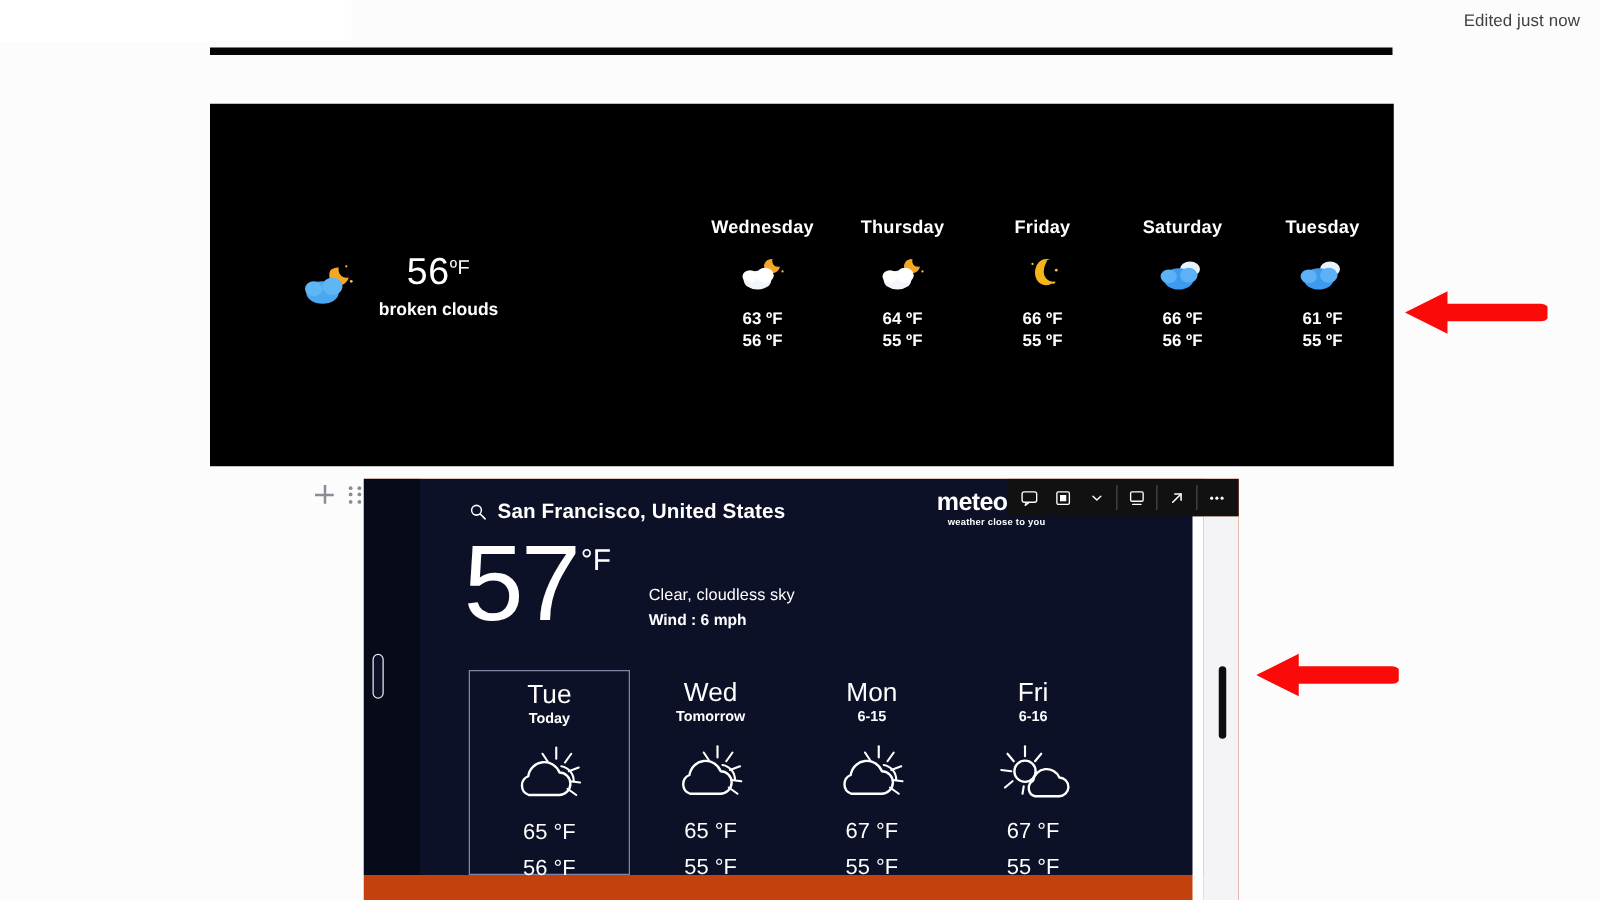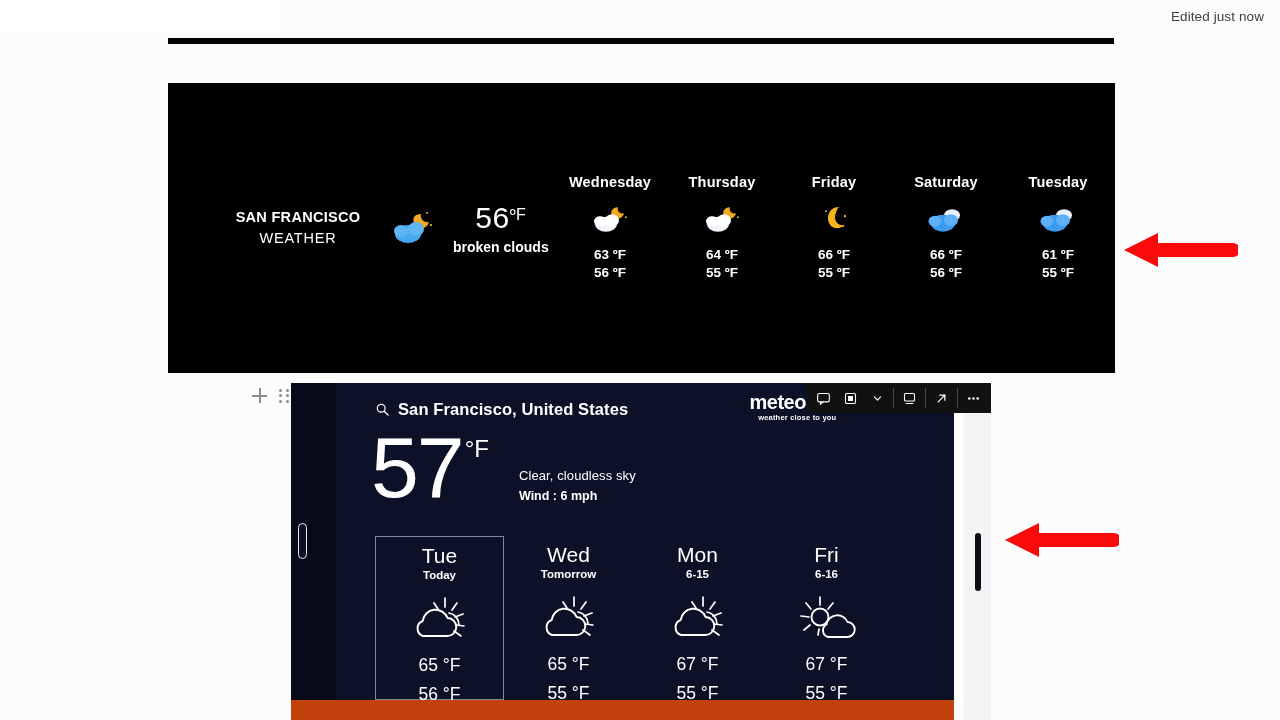--- a/index.html
+++ b/index.html
@@ -167,24 +167,20 @@
 <body>
 
 <div id="stage">
 
   <div class="top-white-bar"></div>
   <div class="edited-label">Edited just now</div>
   <div class="black-rule"></div>
 
   <div class="widget1">
     <div class="w1-current">
-      <div class="w1-city">
-        <span class="l1">SAN FRANCISCO</span>
-        <span class="l2">WEATHER</span>
-      </div>
       <div class="w1-icon-now">
         <svg viewBox="0 0 46 40" width="46" height="40">
           <path d="M30 6c-1 5 3 9 8 8-1 4-5 7-9 6-5-1-8-6-6-11 1-2 4-3 7-3z" fill="#f5a623"></path>
           <circle cx="40" cy="17" r="1.1" fill="#f5c542"></circle>
           <circle cx="36" cy="5" r="0.9" fill="#f5c542"></circle>
           <ellipse cx="17" cy="26" rx="13" ry="9" fill="#4aa8f0"></ellipse>
           <ellipse cx="25" cy="21" rx="8" ry="7" fill="#5fb6f5"></ellipse>
           <ellipse cx="10" cy="23" rx="7" ry="6" fill="#5fb6f5"></ellipse>
         </svg>
       </div>

